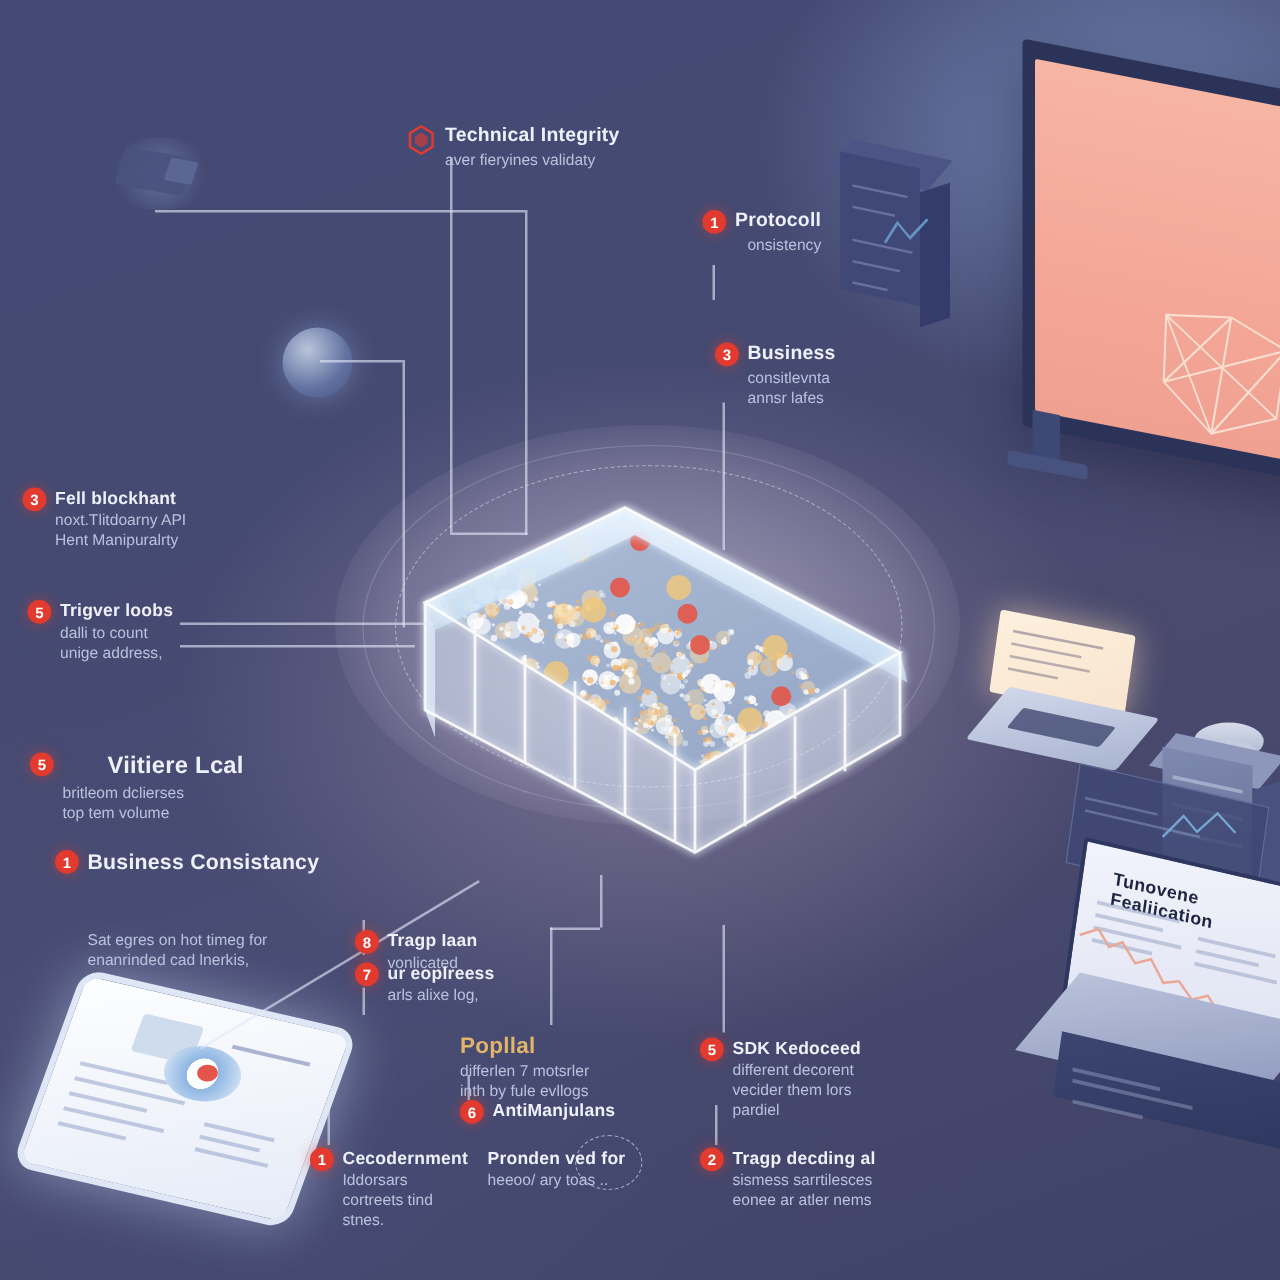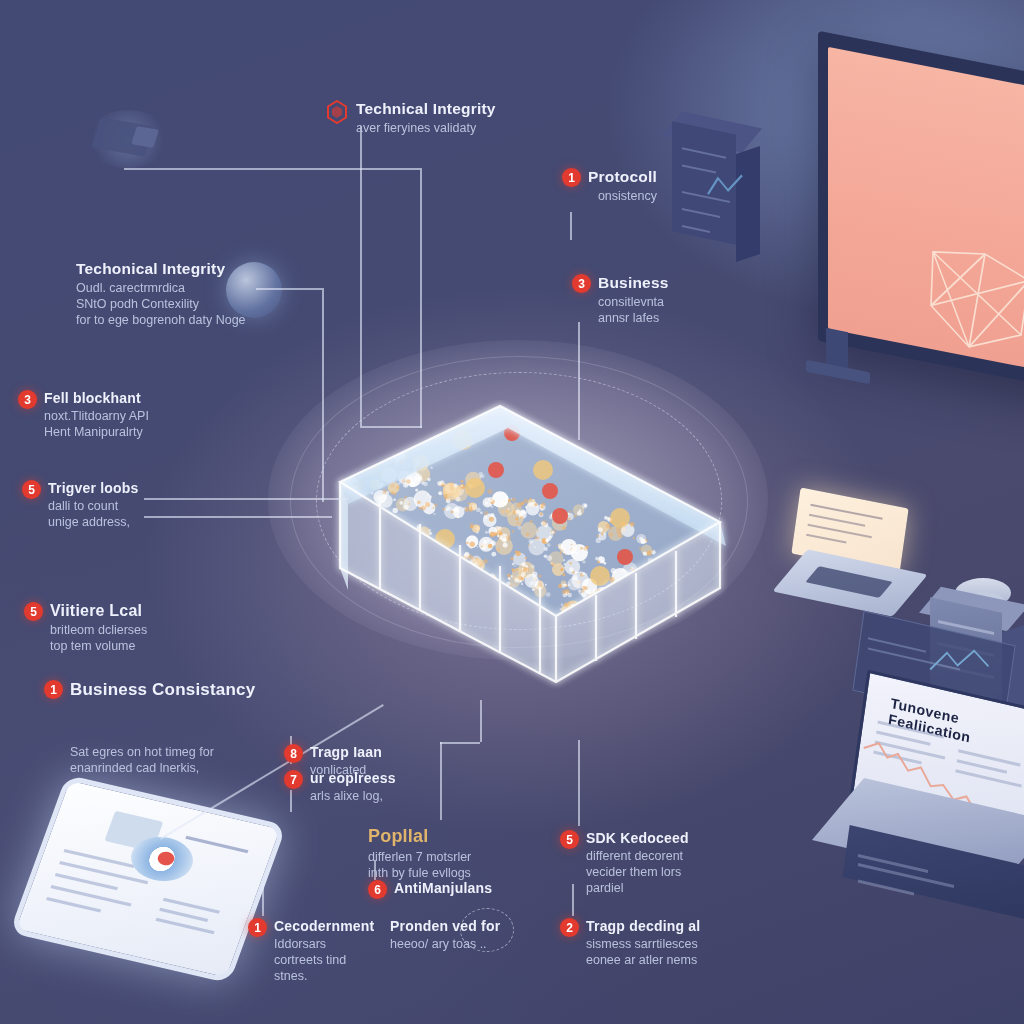--- a/index.html
+++ b/index.html
@@ -1344,26 +1344,20 @@
     <div class="row">
       <span class="badge">3</span>
       <div>
         <div class="ttl">Business</div>
         <div class="sub" style="white-space:pre-line;">consitlevnta
 annsr lafes</div>
       </div>
     </div>
   </div>
 
-  <div class="lbl" style="left:76px;top:260px;width:230px;">
-    <div class="ttl">Techonical Integrity</div>
-    <div class="sub" style="white-space:pre-line;">Oudl. carectrmrdica
-SNtO podh  Contexility
-for to ege bogrenoh daty Noge</div>
-  </div>
 
   <div class="lbl" style="left:18px;top:390px;">
     <div class="row">
       <span class="badge">3</span>
       <div>
         <div class="ttl" style="font-size:14px;">Fell blockhant</div>
         <div class="sub" style="white-space:pre-line;">noxt.Tlitdoarny API
 Hent Manipuralrty</div>
       </div>
     </div>
@@ -1377,21 +1371,21 @@
         <div class="sub" style="white-space:pre-line;">dalli to count
 unige  address,</div>
       </div>
     </div>
   </div>
 
   <div class="lbl" style="left:24px;top:602px;">
     <div class="row">
       <span class="badge">5</span>
       <div>
-        <div class="ttl" style="font-size:16px;">Viitiere Lcal</div>
+        <div class="ttl" style="font-size:19px;margin-left:36px;">Viitiere Lcal</div>
         <div class="sub" style="white-space:pre-line;">britleom dclierses
 top tem  volume</div>
       </div>
     </div>
   </div>
 
   <div class="lbl" style="left:44px;top:680px;">
     <div class="row">
       <span class="badge">1</span>
       <div>

